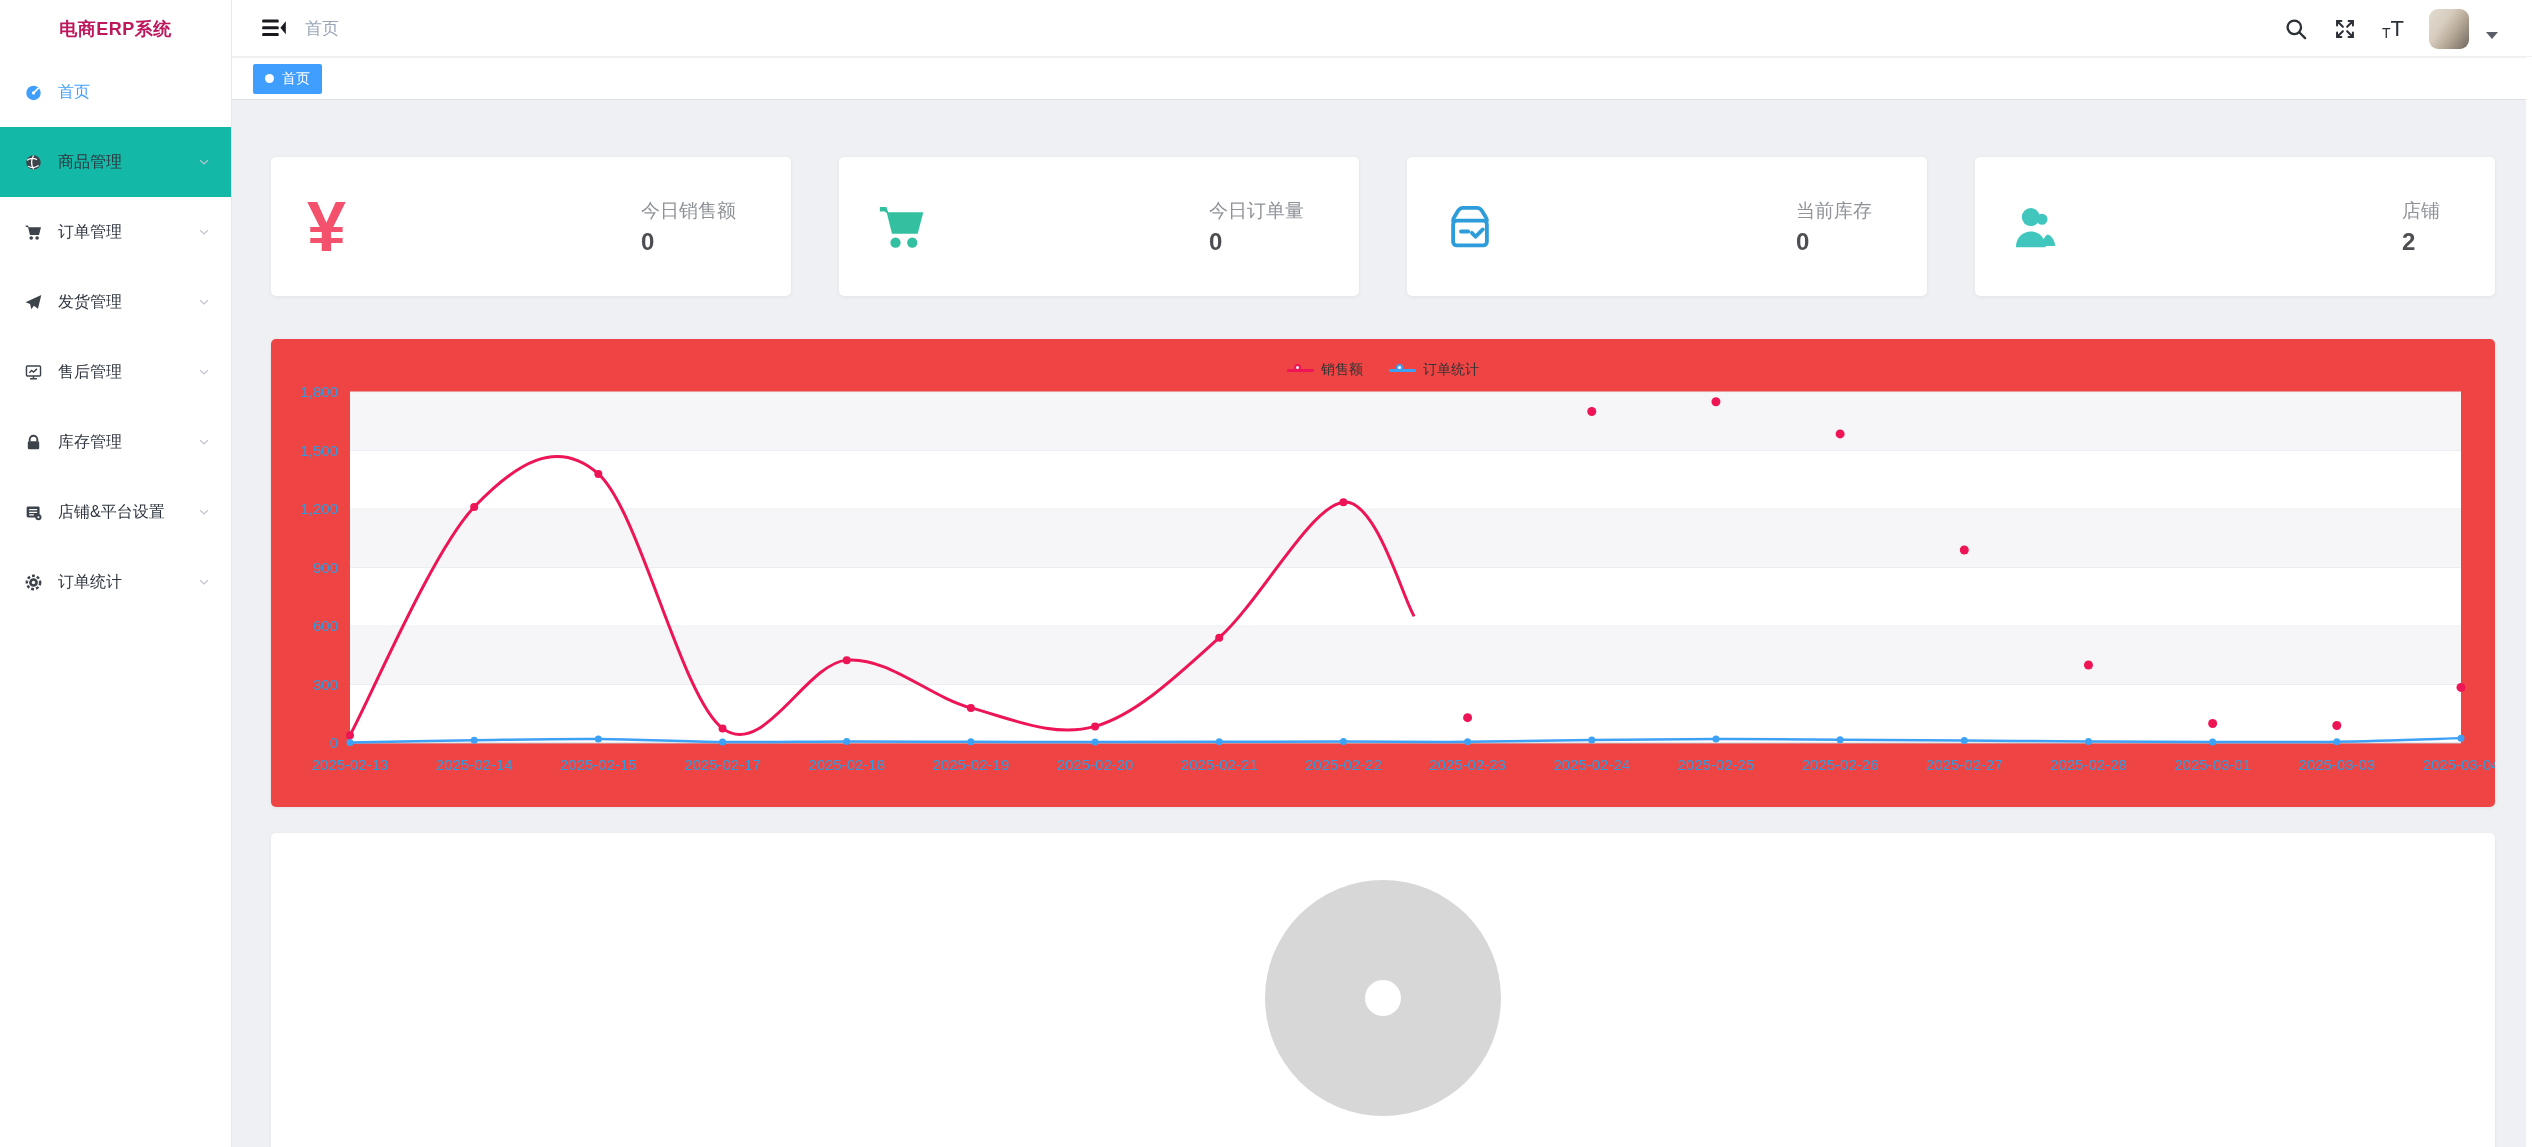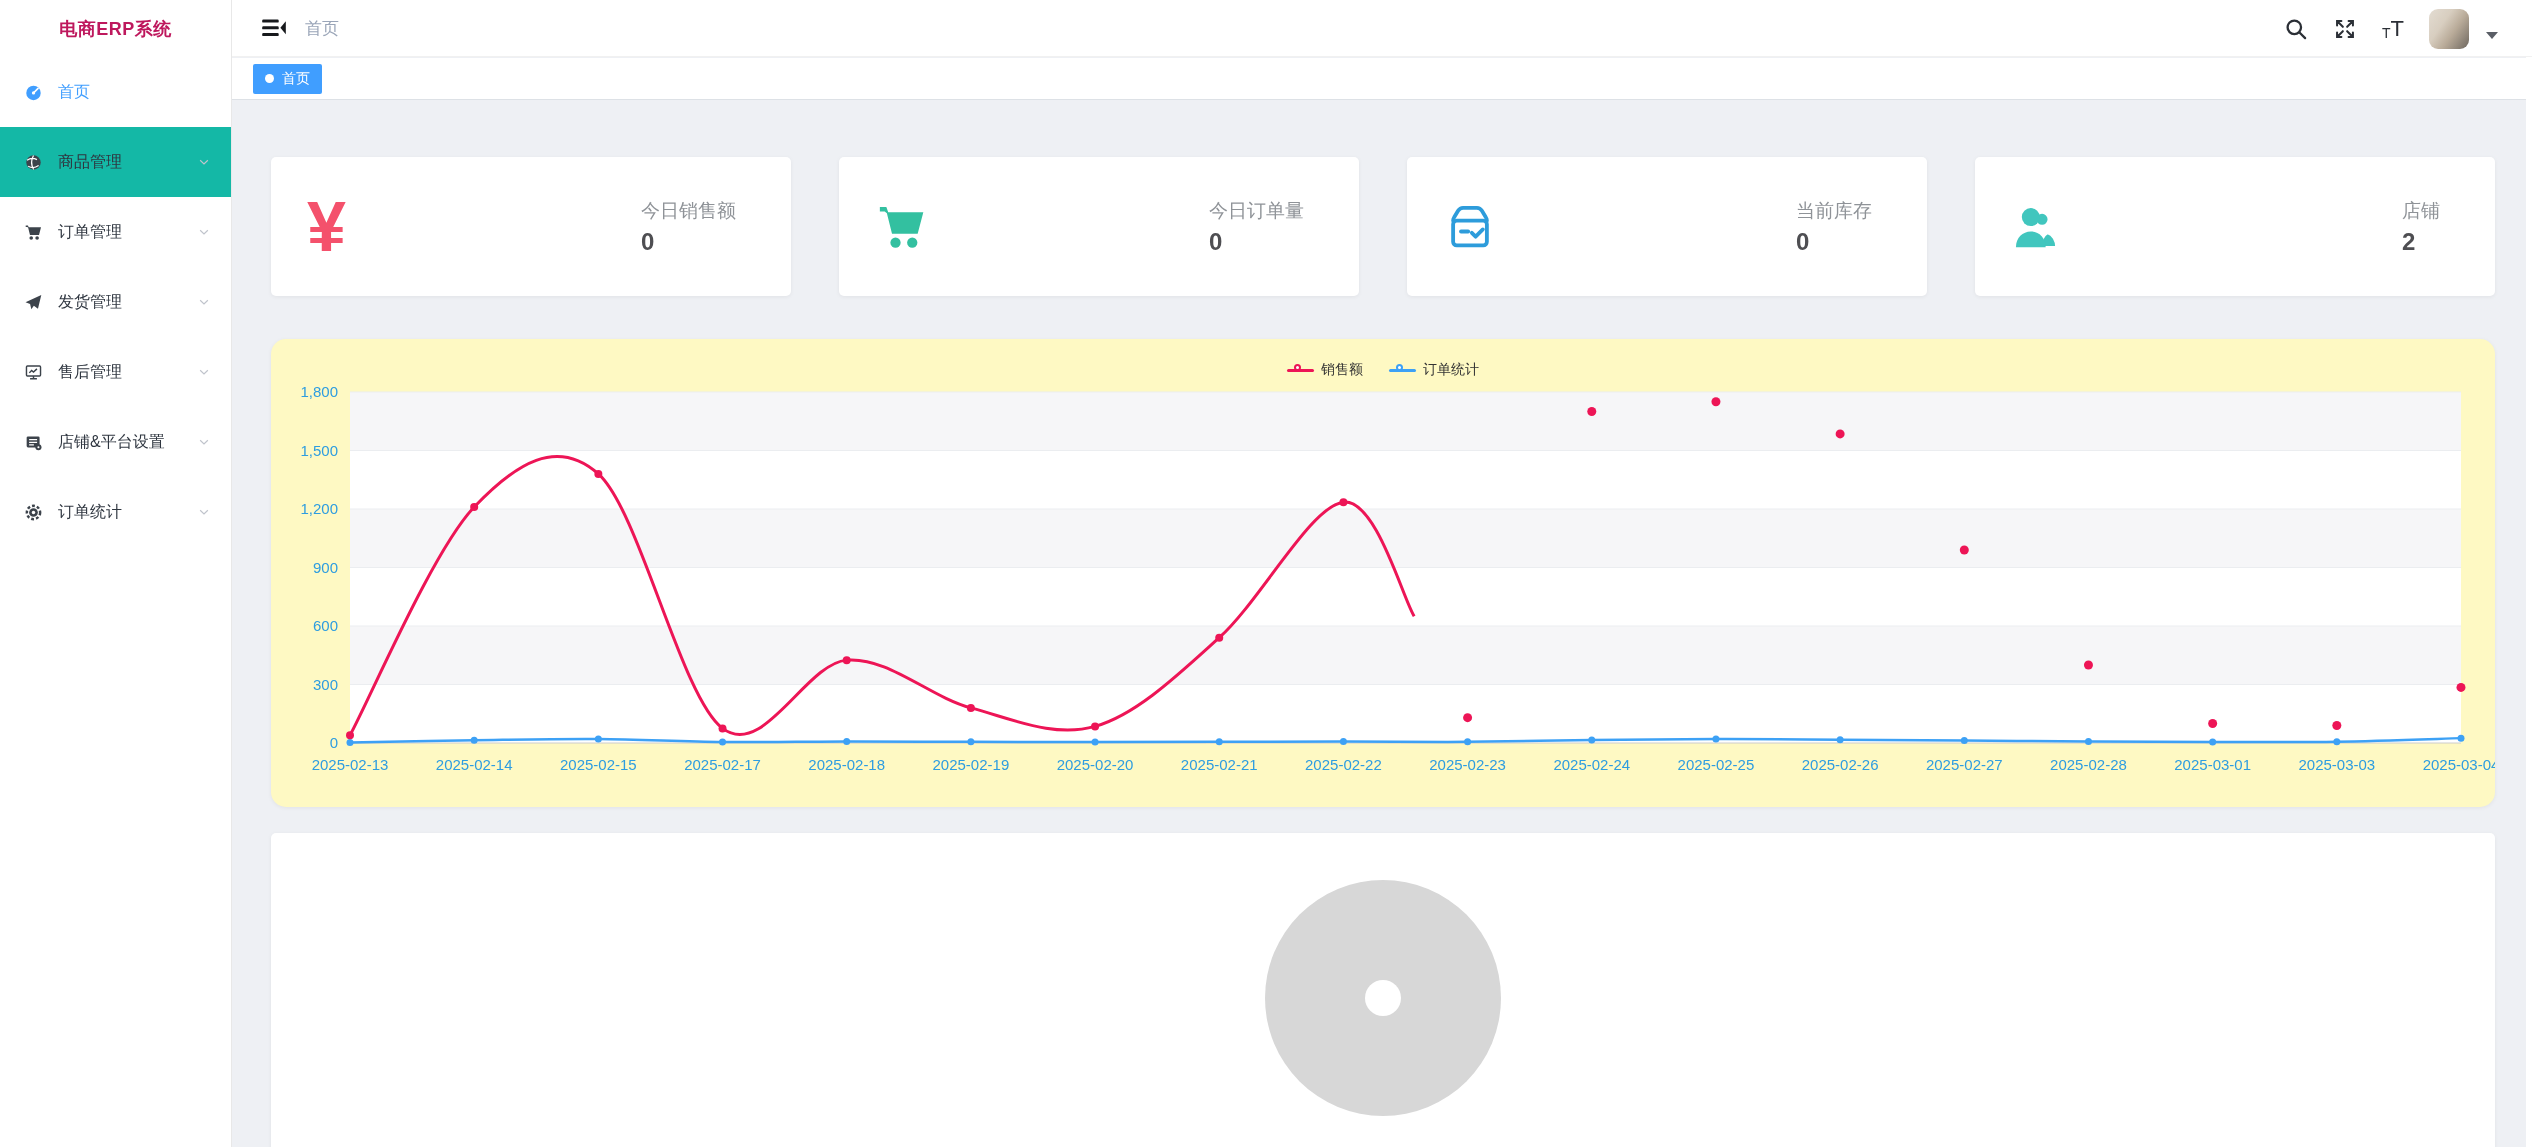--- a/index.html
+++ b/index.html
@@ -46,22 +46,22 @@
   .stat-card { flex:1; height:139px; background:#fff; border-radius:5px;
                box-shadow:0 1px 4px rgba(0,0,0,.06); display:flex; align-items:center;
                padding:0 55px 0 36px; }
   .stat-icon { display:flex; align-items:center; }
   .stat-icon.yen { font-size:70px; font-weight:bold; line-height:1; }
   .stat-text { margin-left:auto; display:flex; flex-direction:column; align-items:flex-start; gap:4px; }
   .stat-label { font-size:19px; color:#8f9398; }
   .stat-value { font-size:24px; font-weight:bold; color:#4e4e52; }
 
   
-  .chart-card { position:absolute; left:271px; top:339px; width:2224px; height:468px; background:#fef9c3;
-                border-radius:15px; box-shadow:0 1px 4px rgba(0,0,0,.06); overflow:hidden; }
+  .chart-card { position:absolute; left:271px; top:339px; width:2224px; height:468px; background:#ef4444;
+                border-radius:5px; box-shadow:0 1px 4px rgba(0,0,0,.06); overflow:hidden; }
   .legend { position:absolute; left:0; top:22px; width:100%; display:flex; justify-content:center;
             gap:26px; z-index:2; }
   .legend-item { display:flex; align-items:center; gap:7px; cursor:pointer; }
   .legend-marker { position:relative; width:27px; height:12px; }
   .legend-marker .lg-line { position:absolute; left:0; top:4.5px; width:27px; height:3px; background:currentColor; border-radius:2px; }
   .legend-marker .lg-ring { position:absolute; left:7px; top:0; width:7px; height:7px; border:2.5px solid currentColor;
                             border-radius:50%; background:#fff; }
   .legend-label { font-size:14px; color:#333; }
   .pie-card { position:absolute; left:271px; top:833px; width:2224px; height:360px; background:#fff;
               border-radius:5px 5px 0 0; box-shadow:0 1px 4px rgba(0,0,0,.06); }
@@ -121,20 +121,32 @@
       </div>
       <div class="menu-item">
         <span class="mi-icon">
           <svg viewBox="0 0 20 20" fill="none" stroke="currentColor" stroke-width="1.5">
             <rect x="2.6" y="3.2" width="14.8" height="10.4" rx="1"></rect>
             <path d="M5.6 10.4 8 7.8l2 1.8 3.6-3.4"></path>
             <path d="M10 13.6v2.4M6.4 16.6h7.2"></path>
           </svg>
         </span>
         <span>售后管理</span>
+        <span class="chev"><svg viewBox="0 0 20 20" fill="none" stroke="currentColor" stroke-width="1.7">
+            <path d="M4.5 7.5 10 12.7 15.5 7.5"></path>
+          </svg></span>
+      </div>
+      <div class="menu-item">
+        <span class="mi-icon">
+          <svg viewBox="0 0 20 20">
+            <path d="M6 9V6.9a4 4 0 0 1 8 0V9" fill="none" stroke="currentColor" stroke-width="2"></path>
+            <rect x="4" y="8.8" width="12" height="8.4" rx="1.4" fill="currentColor"></rect>
+          </svg>
+        </span>
+        <span>库存管理</span>
         <span class="chev"><svg viewBox="0 0 20 20" fill="none" stroke="currentColor" stroke-width="1.7">
             <path d="M4.5 7.5 10 12.7 15.5 7.5"></path>
           </svg></span>
       </div>
       <div class="menu-item">
         <span class="mi-icon">
           <svg viewBox="0 0 20 20">
             <rect x="2.8" y="3.6" width="13.6" height="11.6" rx="1.4" fill="currentColor"></rect>
             <path d="M5.4 7h8.4M5.4 9.8h8.4M5.4 12.4h5" stroke="#fff" stroke-width="1.3"></path>
             <circle cx="15.2" cy="15" r="3.2" fill="currentColor"></circle>

